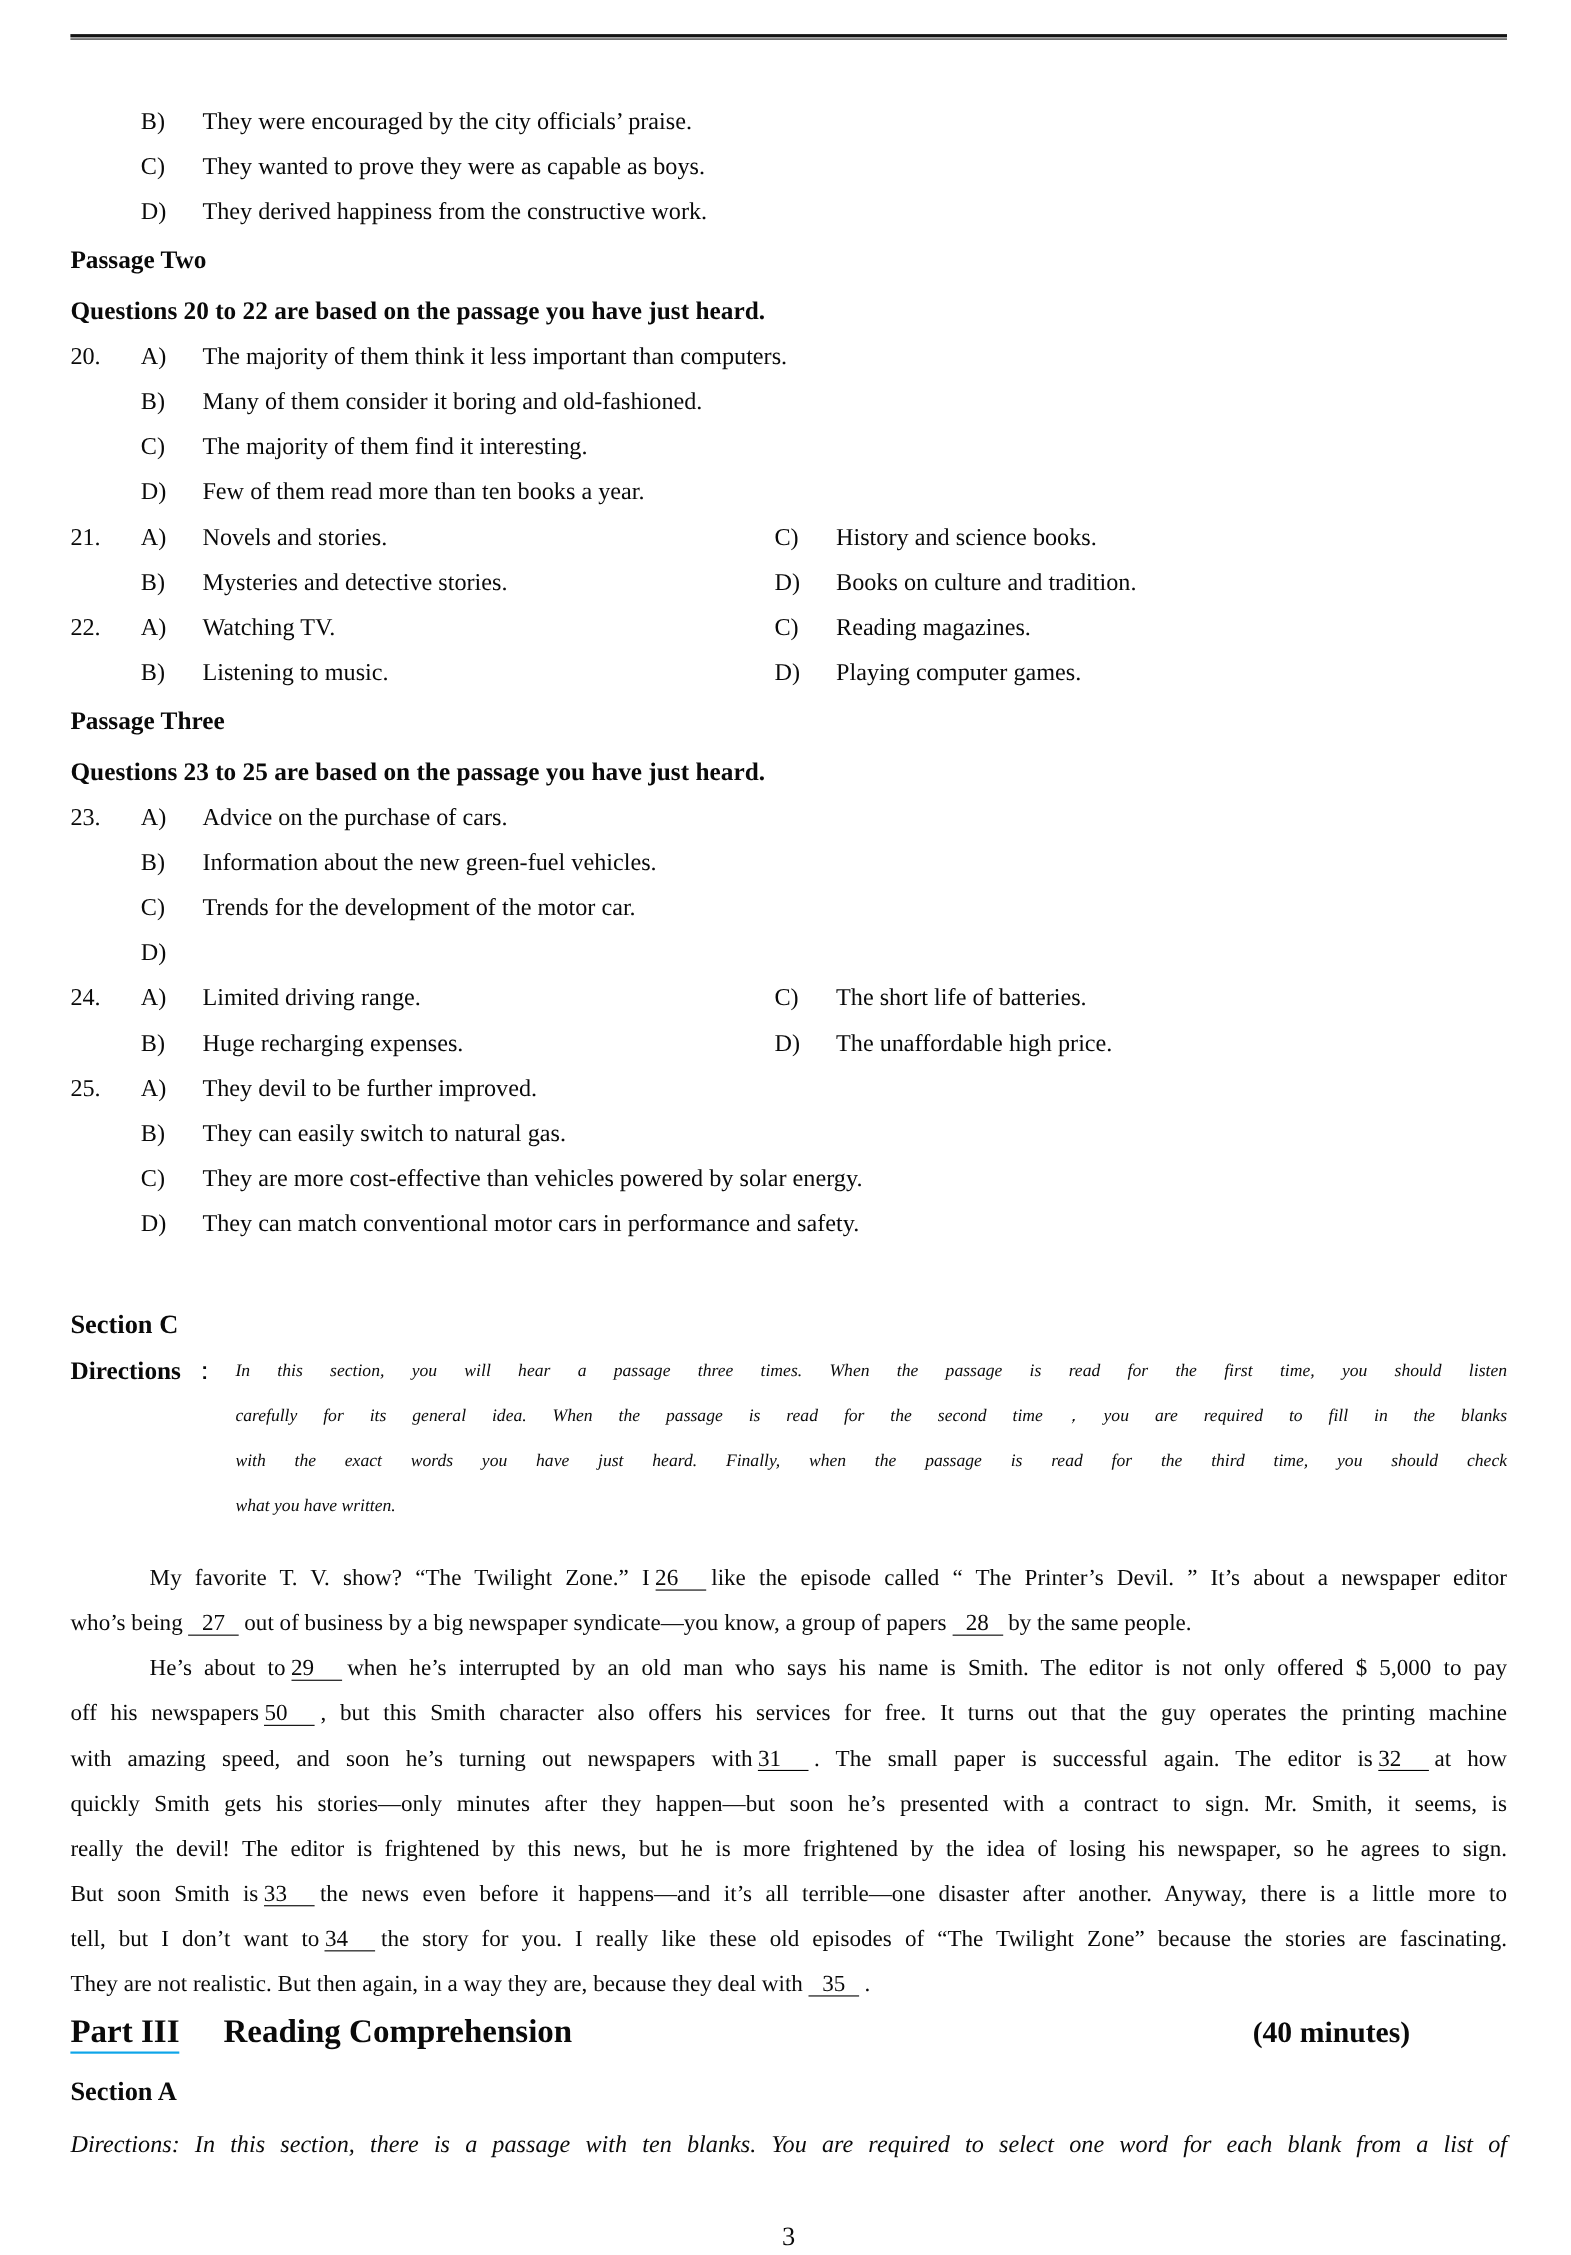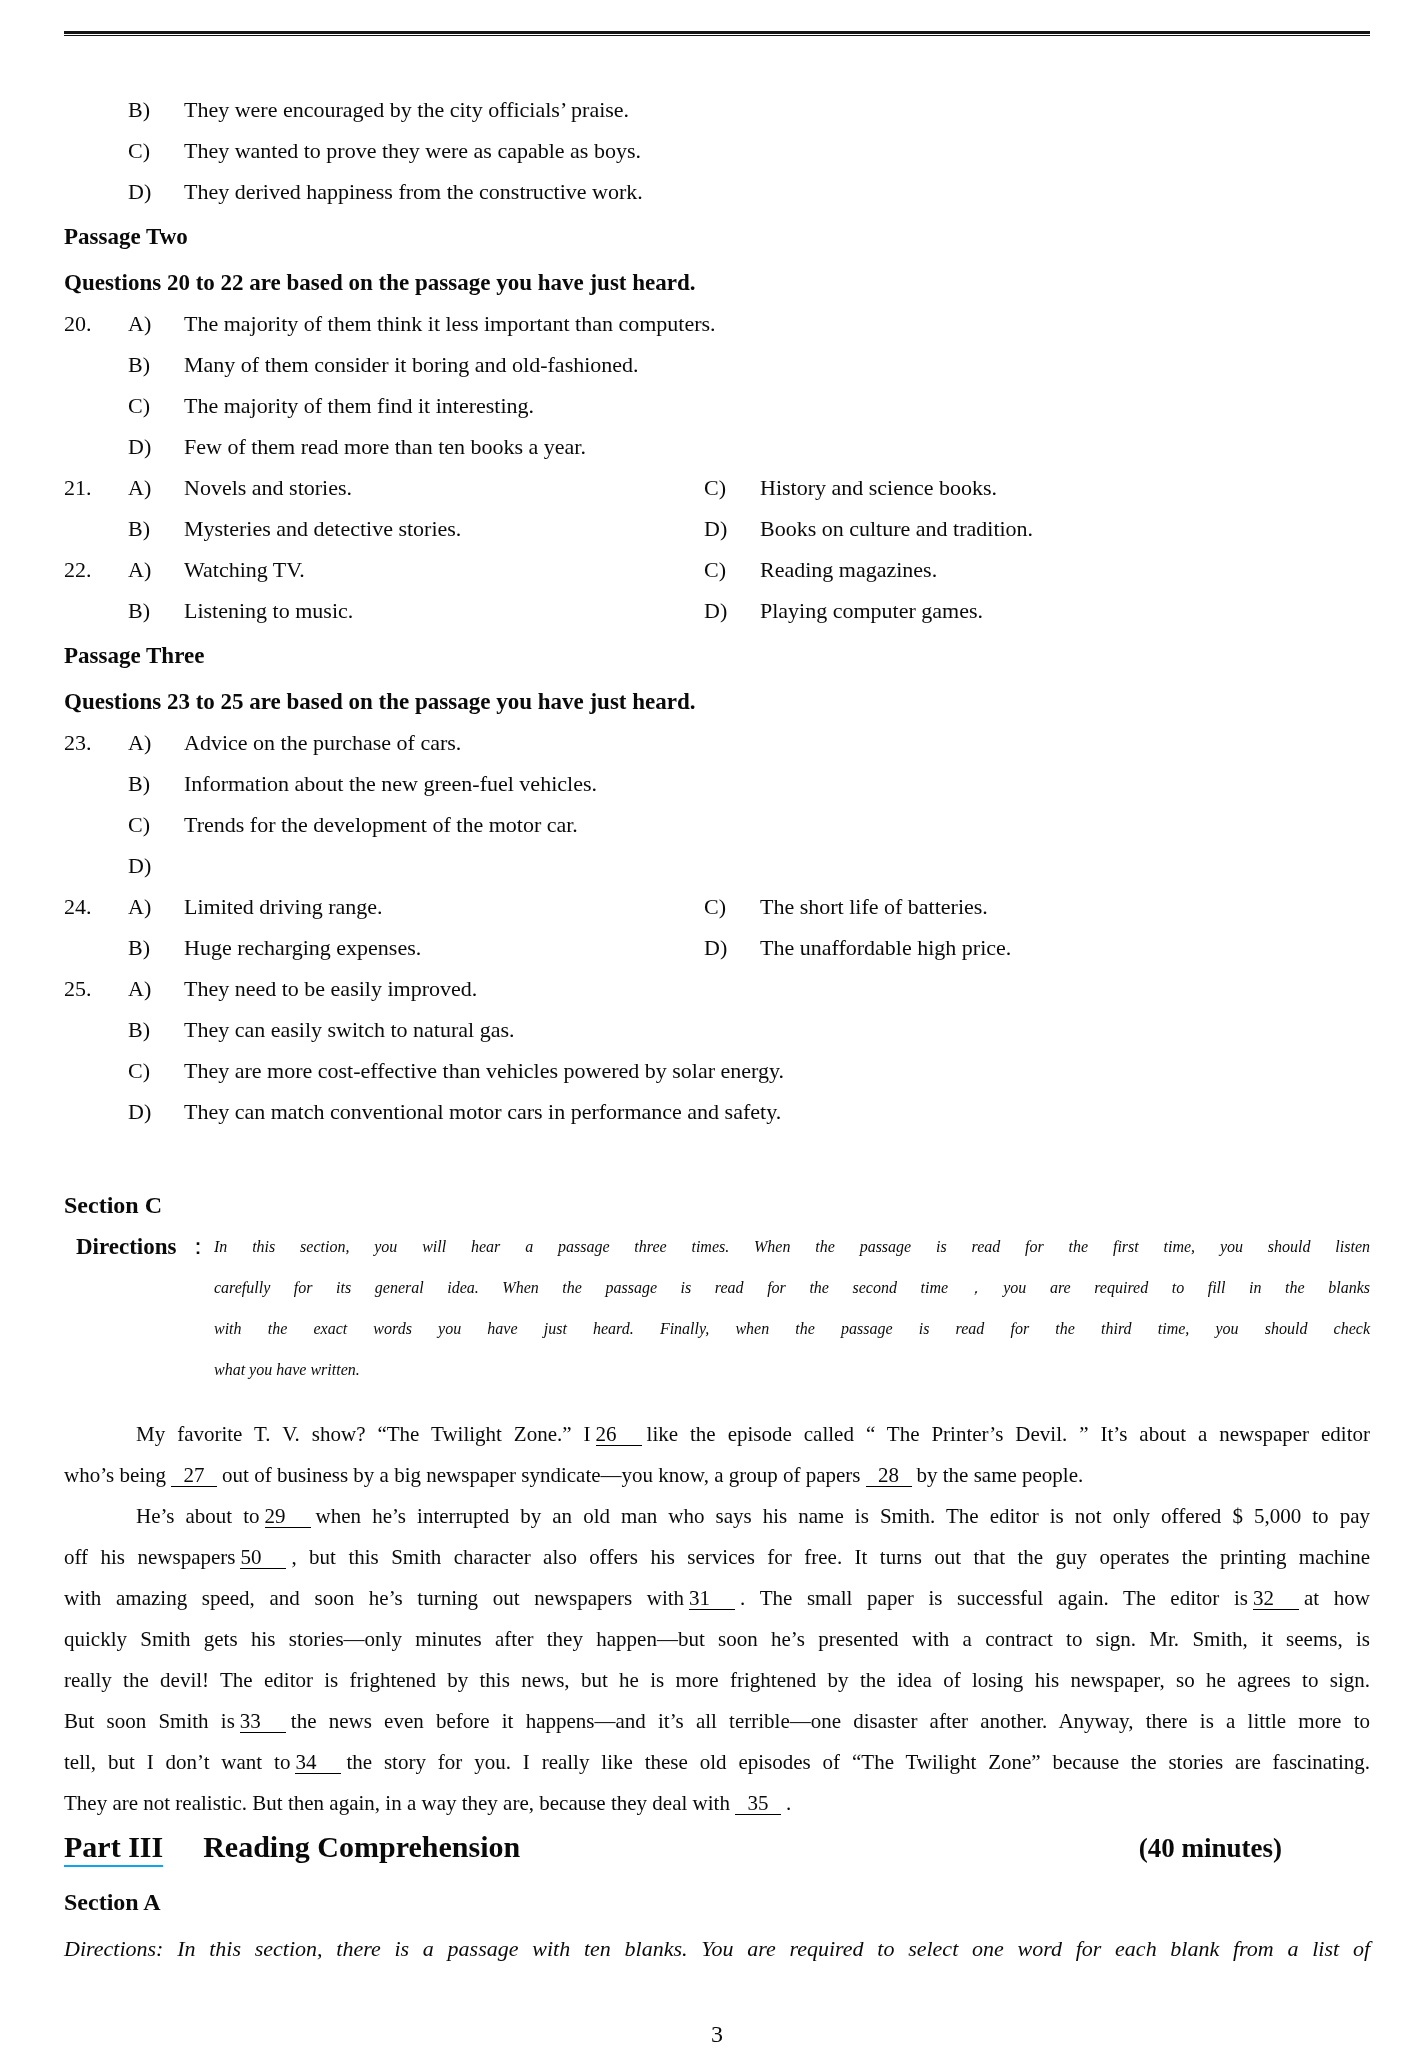--- a/index.html
+++ b/index.html
@@ -20,21 +20,21 @@
   .opt-text-left { width:520px; flex:none; }
   .opt-text { flex:1; min-width:0; }
 
   .p-heading { height:41px; line-height:41px; font-weight:bold; font-size:23px; margin-top:4px; }
   .q-intro   { height:41px; line-height:41px; font-weight:bold; font-size:23px; margin-top:5px; }
 
   .sec-heading { height:41px; line-height:41px; font-weight:bold; font-size:24px; margin-top:53px; }
 
   
   .dir-block { position:relative; padding-left:150px; margin-top:0; }
-  .dir-label { position:absolute; left:12px; top:0; height:41px; line-height:41px; font-size:23px; }
+  .dir-label { position:absolute; left:0; top:0; height:41px; line-height:41px; font-size:23px; }
   .dir-label b { font-weight:bold; }
   .dir-colon { margin-left:10px; font-weight:normal; }
   .dline { line-height:41px; font-size:16px; font-style:italic; text-align:justify; }
   .dline.just { text-align-last:justify; }
 
   
   .dict { margin-top:24px; }
   .pline { line-height:41px; font-size:21px; text-align:justify; }
   .pline.just { text-align-last:justify; }
   .pline.indent { text-indent:72px; }
@@ -160,21 +160,21 @@
       <div class="opt-row">
         <span class="q-num"></span>
         <span class="opt-letter">B)</span>
         <span class="opt-text-left">Huge recharging expenses.</span>
         <span class="opt-letter2">D)</span>
         <span class="opt-text">The unaffordable high price.</span>
       </div>
       <div class="opt-row">
         <span class="q-num">25.</span>
         <span class="opt-letter">A)</span>
-        <span class="opt-text">They need to be easily improved.</span>
+        <span class="opt-text">They devil to be further improved.</span>
       </div>
       <div class="opt-row">
         <span class="q-num"></span>
         <span class="opt-letter">B)</span>
         <span class="opt-text">They can easily switch to natural gas.</span>
       </div>
       <div class="opt-row">
         <span class="q-num"></span>
         <span class="opt-letter">C)</span>
         <span class="opt-text">They are more cost-effective than vehicles powered by solar energy.</span>

